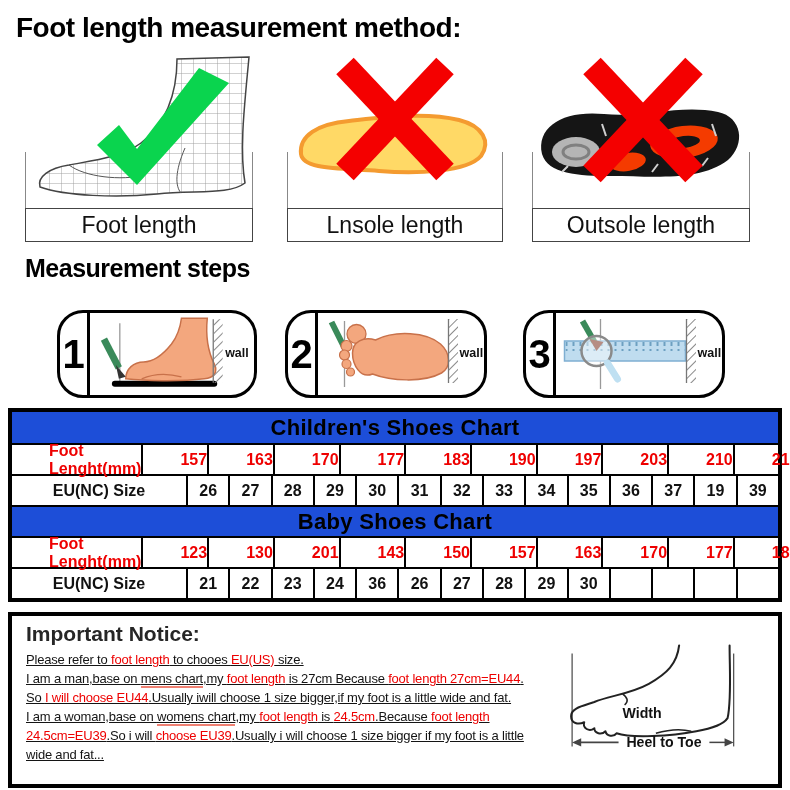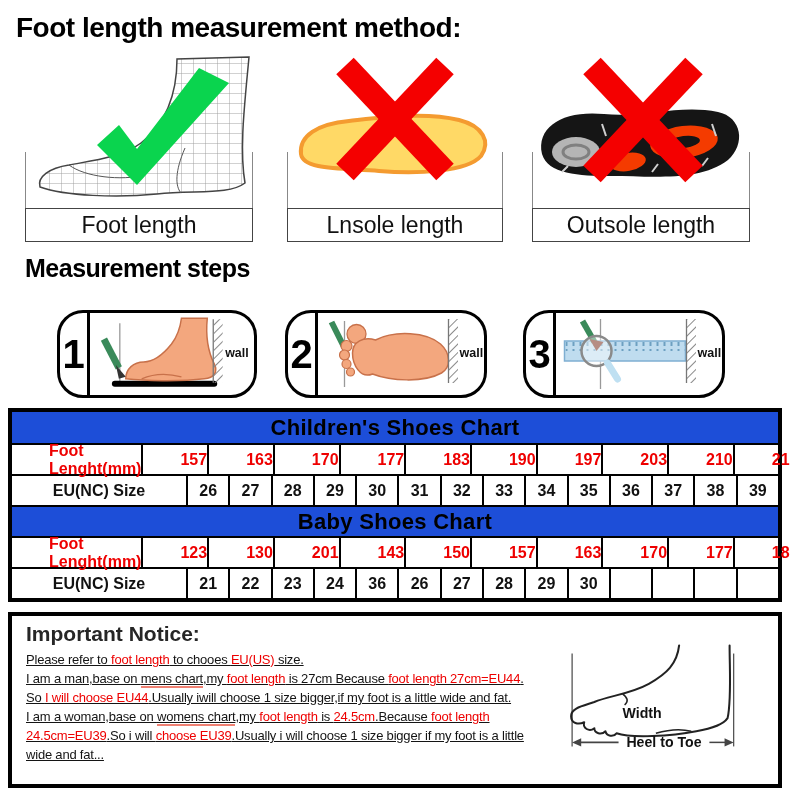--- a/index.html
+++ b/index.html
@@ -221,21 +221,21 @@
         <span class="cell">28</span>
         <span class="cell">29</span>
         <span class="cell">30</span>
         <span class="cell">31</span>
         <span class="cell">32</span>
         <span class="cell">33</span>
         <span class="cell">34</span>
         <span class="cell">35</span>
         <span class="cell">36</span>
         <span class="cell">37</span>
-        <span class="cell">38</span>
+        <span class="cell">19</span>
         <span class="cell">39</span>
       </div>
   </div>
   <div class="chart-header">Baby Shoes Chart</div>
   <div class="trow red-row">
     <div class="rlabel">Foot Lenght(mm)</div>
     <div class="cells">
         <span class="cell">123</span>
         <span class="cell">130</span>
         <span class="cell">201</span>

